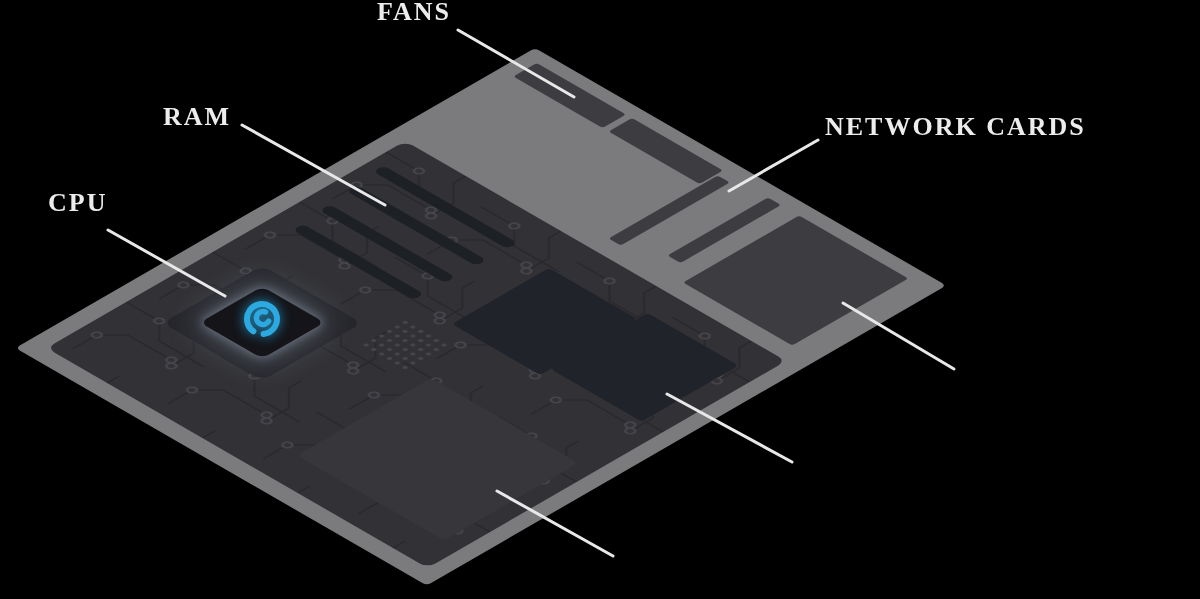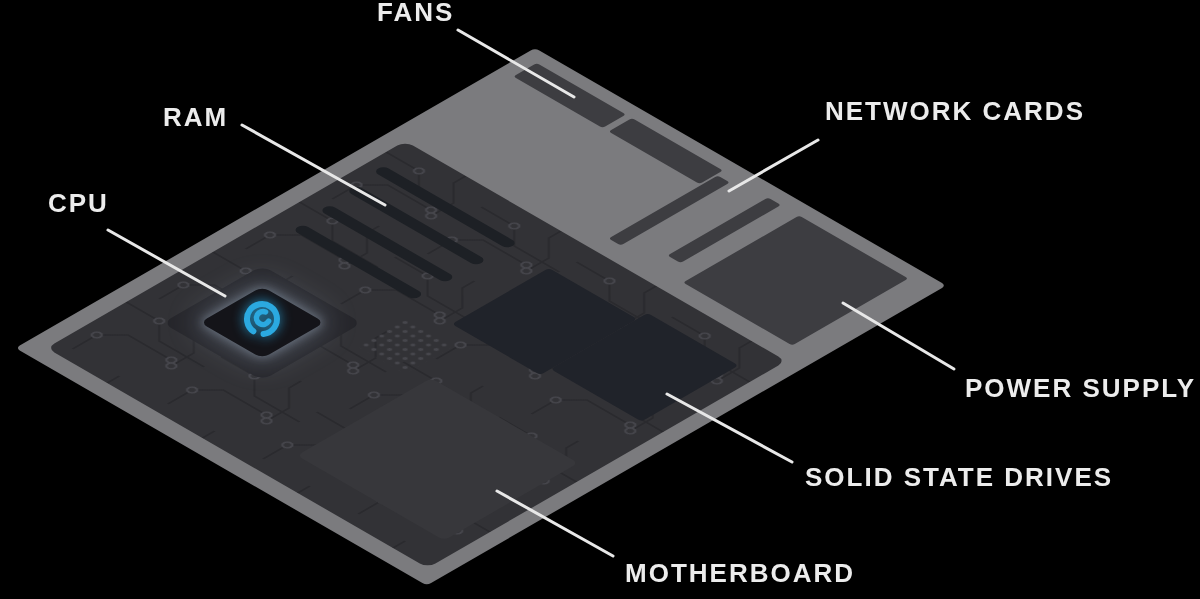--- a/index.html
+++ b/index.html
@@ -1,17 +1,17 @@
 <!DOCTYPE html>
 <html><head>
 <meta charset="utf-8">
 <style>
   html,body{margin:0;padding:0;background:#000;}
   .stage{position:relative;width:1200px;height:599px;background:#000;overflow:hidden;
-         font-family:Liberation Sans, sans-serif;}
+         font-family:Liberation Serif, serif;}
   
   .iso{position:absolute;left:535px;top:48px;width:475px;height:600px;
        background:#7b7b7e;border-radius:5px;
        transform:matrix(.866,.5,-.866,.5,0,0);transform-origin:0 0;}
   .part{position:absolute;background:#3d3d41;border-radius:3px;}
   .fan1{left:16px;top:14px;width:103px;height:27px;}
   .fan2{left:126px;top:14px;width:105px;height:27px;}
   .nic1{left:233px;top:22px;width:14px;height:126px;}
   .nic2{left:284px;top:15px;width:15px;height:116px;}
   .psu{left:320px;top:15px;width:126px;height:134px;}
@@ -38,21 +38,21 @@
   .ssd2{left:312px;top:32px;width:105px;height:112px;}
   
   .cpu-logo{position:absolute;left:240px;top:297px;width:44px;height:44px;
             filter:drop-shadow(0 0 6px rgba(43,169,224,.85));}
   
   .label{position:absolute;font-weight:700;font-size:26px;line-height:1;
          letter-spacing:2px;color:#ececec;white-space:nowrap;}
   .lb-fans{left:377px;top:-1px;}
   .lb-ram{left:163px;top:104px;}
   .lb-cpu{left:48px;top:190px;}
-  .lb-nic{left:825px;top:98px;text-align:right;}
+  .lb-nic{left:825px;top:114px;text-align:right;}
   .lb-psu{left:965px;top:375px;}
   .lb-ssd{left:805px;top:464px;}
   .lb-mobo{left:625px;top:560px;}
   .leaders{position:absolute;left:0;top:0;}
 </style>
 </head>
 <body>
 
 <div class="stage">
 
@@ -114,17 +114,14 @@
       <line x1="954" y1="369" x2="843" y2="303"></line>
       <line x1="792" y1="462" x2="667" y2="394"></line>
       <line x1="613" y1="556" x2="497" y2="491"></line>
     </g>
   </svg>
 
   <div class="label lb-fans">FANS</div>
   <div class="label lb-ram">RAM</div>
   <div class="label lb-cpu">CPU</div>
   <div class="label lb-nic">NETWORK CARDS</div>
-  <div class="label lb-psu">POWER SUPPLY</div>
-  <div class="label lb-ssd">SOLID STATE DRIVES</div>
-  <div class="label lb-mobo">MOTHERBOARD</div>
 
 </div>
 
 </body></html>

